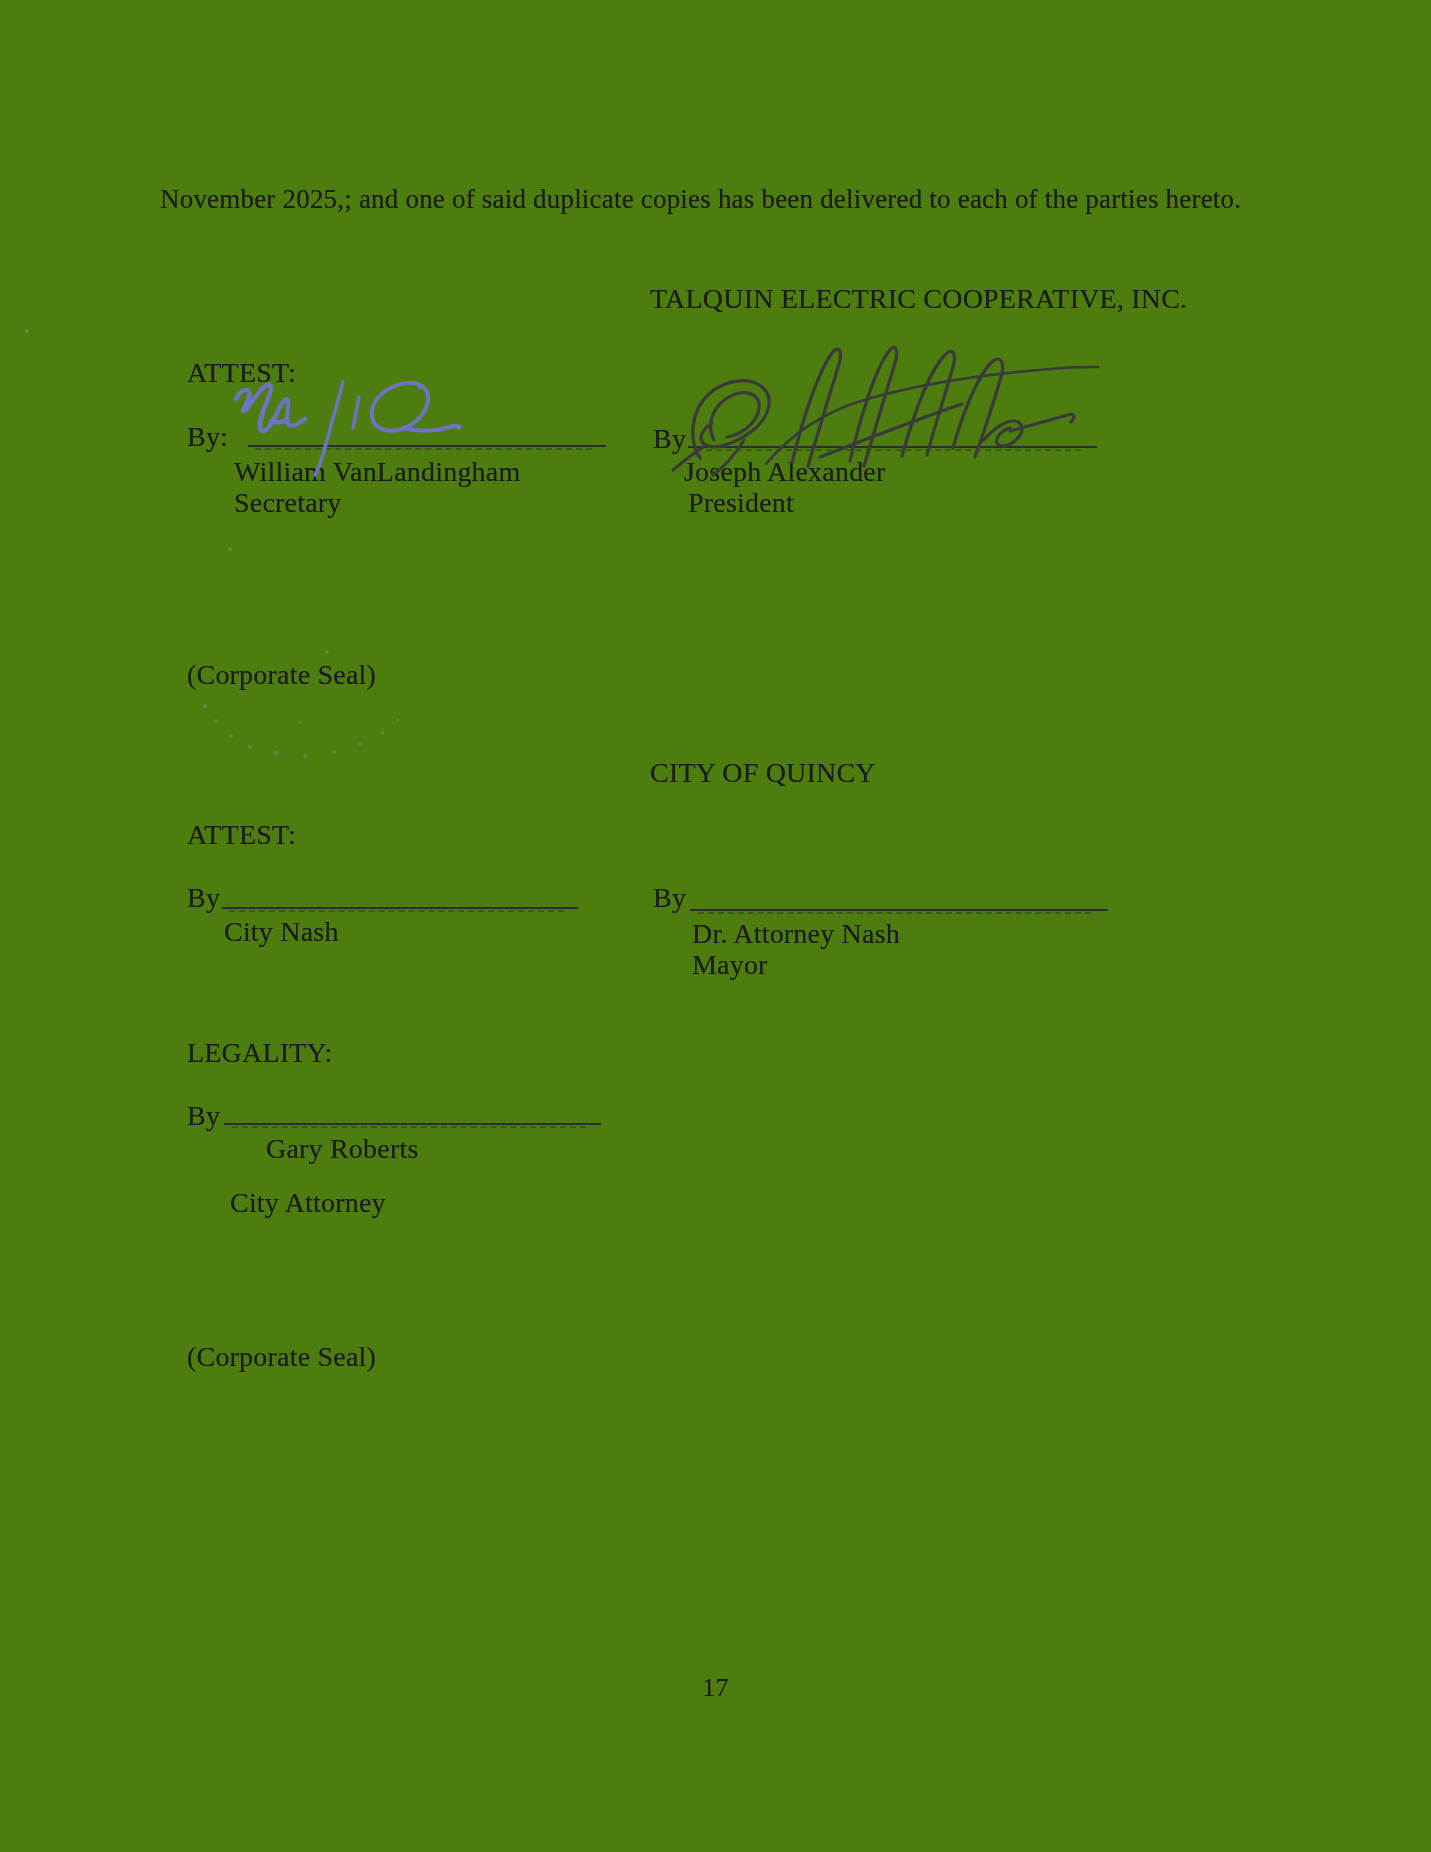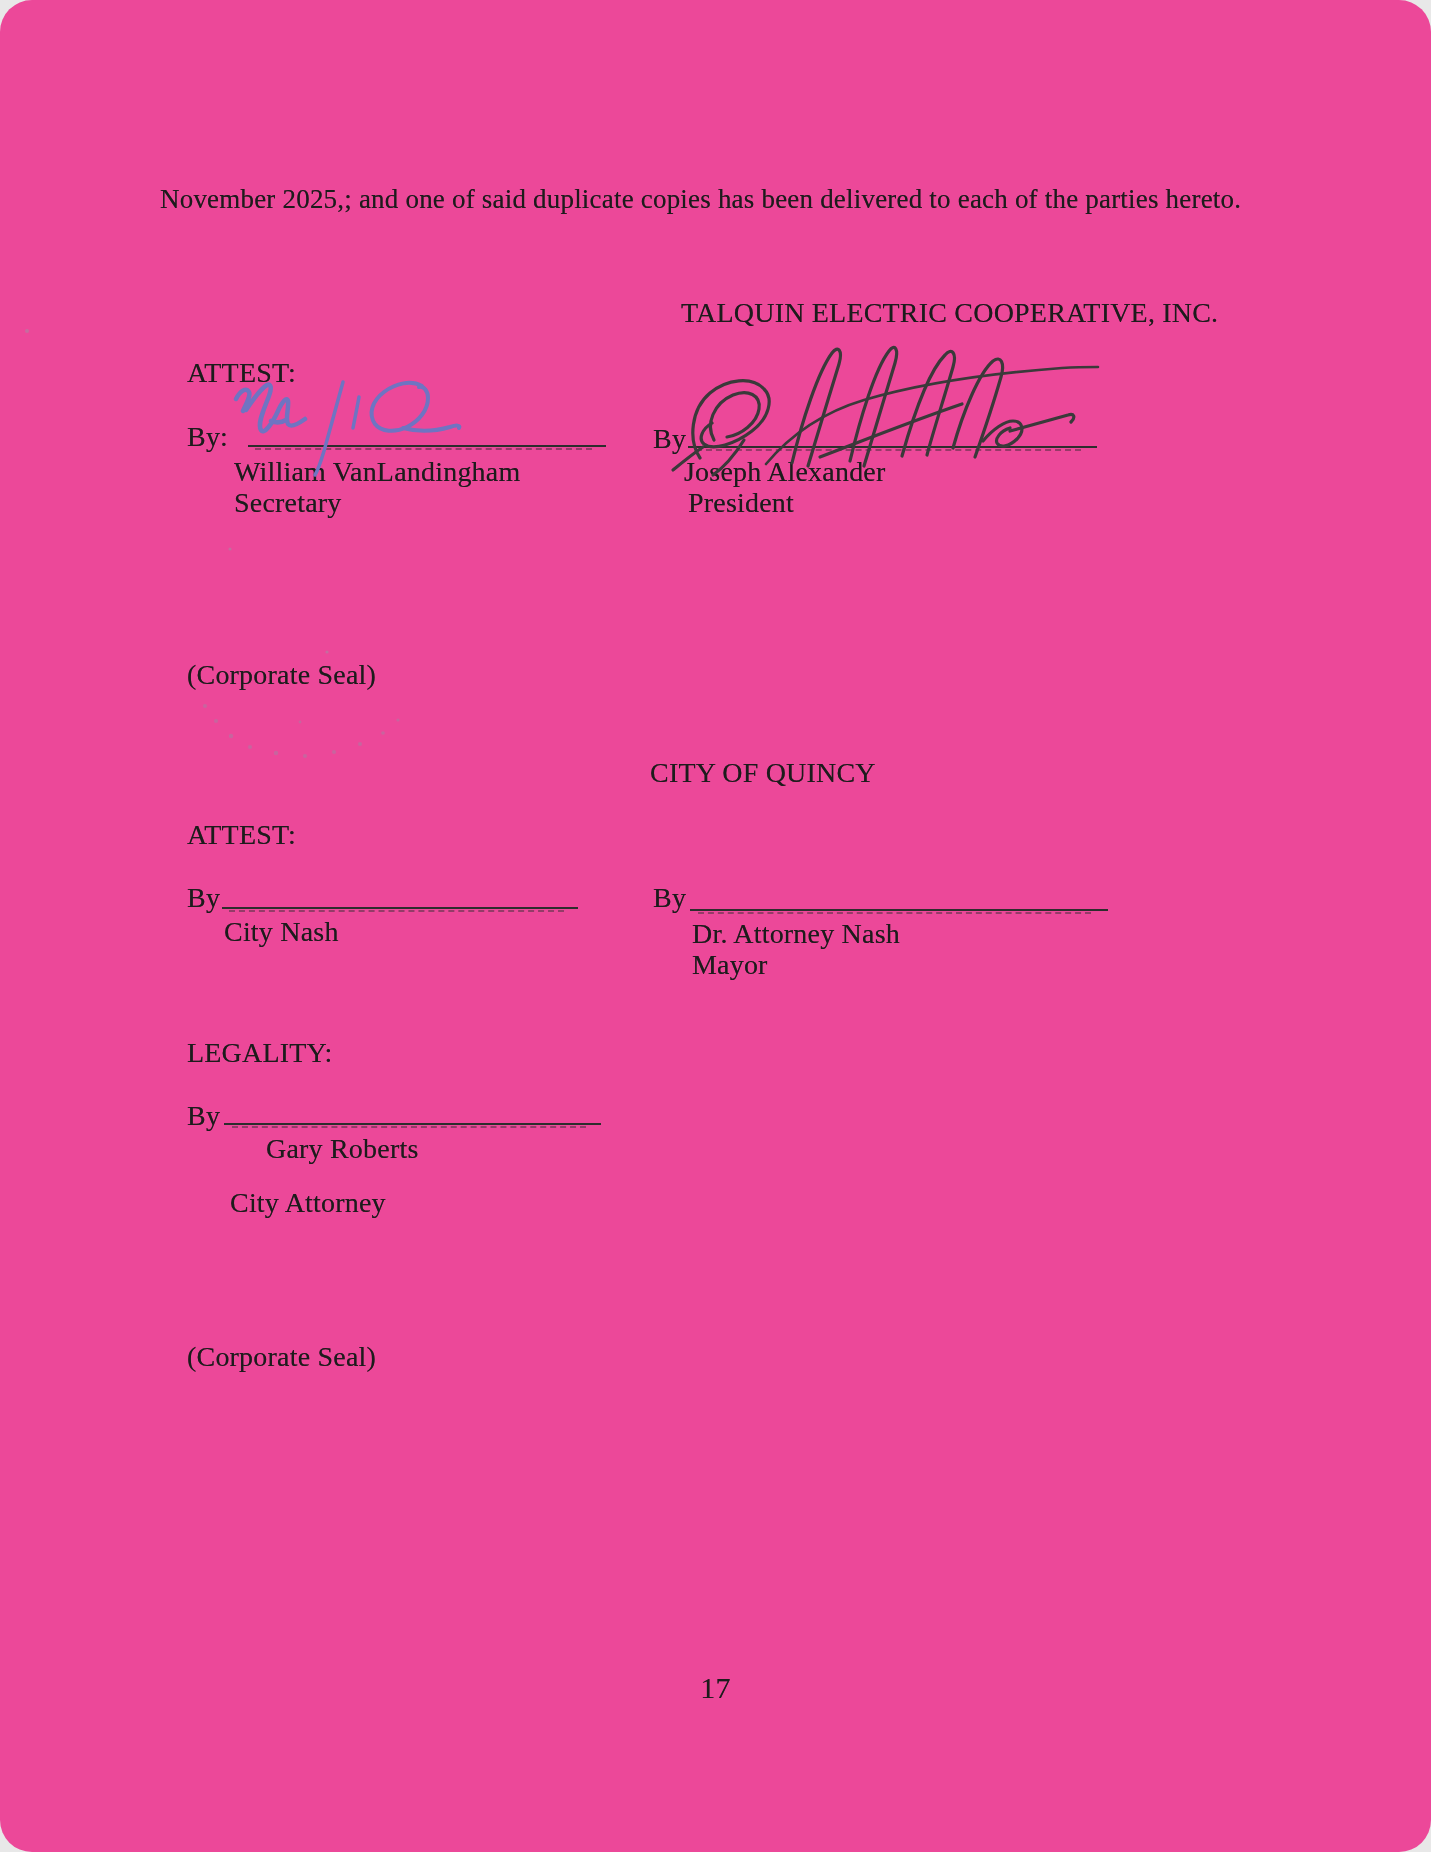--- a/index.html
+++ b/index.html
@@ -5,25 +5,24 @@
   html, body {
     margin: 0;
     padding: 0;
     background: #e8e8e8;
   }
   .page {
     position: relative;
     width: 1431px;
     height: 1852px;
     margin: 0 auto;
-    background: #ec4899;
+    background: #4d7c0f;
     font-family: "Liberation Serif", "DejaVu Serif", serif;
     color: #1c1c1c;
     overflow: hidden;
-    border-radius: 32px;
   }
   .txt {
     position: absolute;
     font-size: 28px;
     line-height: 32px;
     white-space: nowrap;
     letter-spacing: 0.2px;
     text-shadow: 0 0 0.5px rgba(20,20,20,0.55);
   }
   .intro {
@@ -47,25 +46,25 @@
   .overlay-svg {
     position: absolute;
     left: 0;
     top: 0;
     pointer-events: none;
   }
   .pageno {
     left: 0;
     width: 100%;
     text-align: center;
-    font-size: 30px;
+    font-size: 26px;
   }
   
   .pos-intro        { left: 160px; top: 183px; }
-  .pos-company      { left: 650px; top: 297px; margin-left: 31px; }
+  .pos-company      { left: 650px; top: 283px; }
   .pos-attest1      { left: 187px; top: 357px; }
   .pos-by1          { left: 187px; top: 421px; }
   .pos-name-will    { left: 234px; top: 456px; }
   .pos-title-sec    { left: 234px; top: 487px; }
   .pos-by2          { left: 653px; top: 423px; }
   .pos-name-joseph  { left: 684px; top: 456px; }
   .pos-title-pres   { left: 688px; top: 487px; }
   .pos-seal1        { left: 187px; top: 659px; }
   .pos-city         { left: 650px; top: 757px; }
   .pos-attest2      { left: 187px; top: 819px; }

